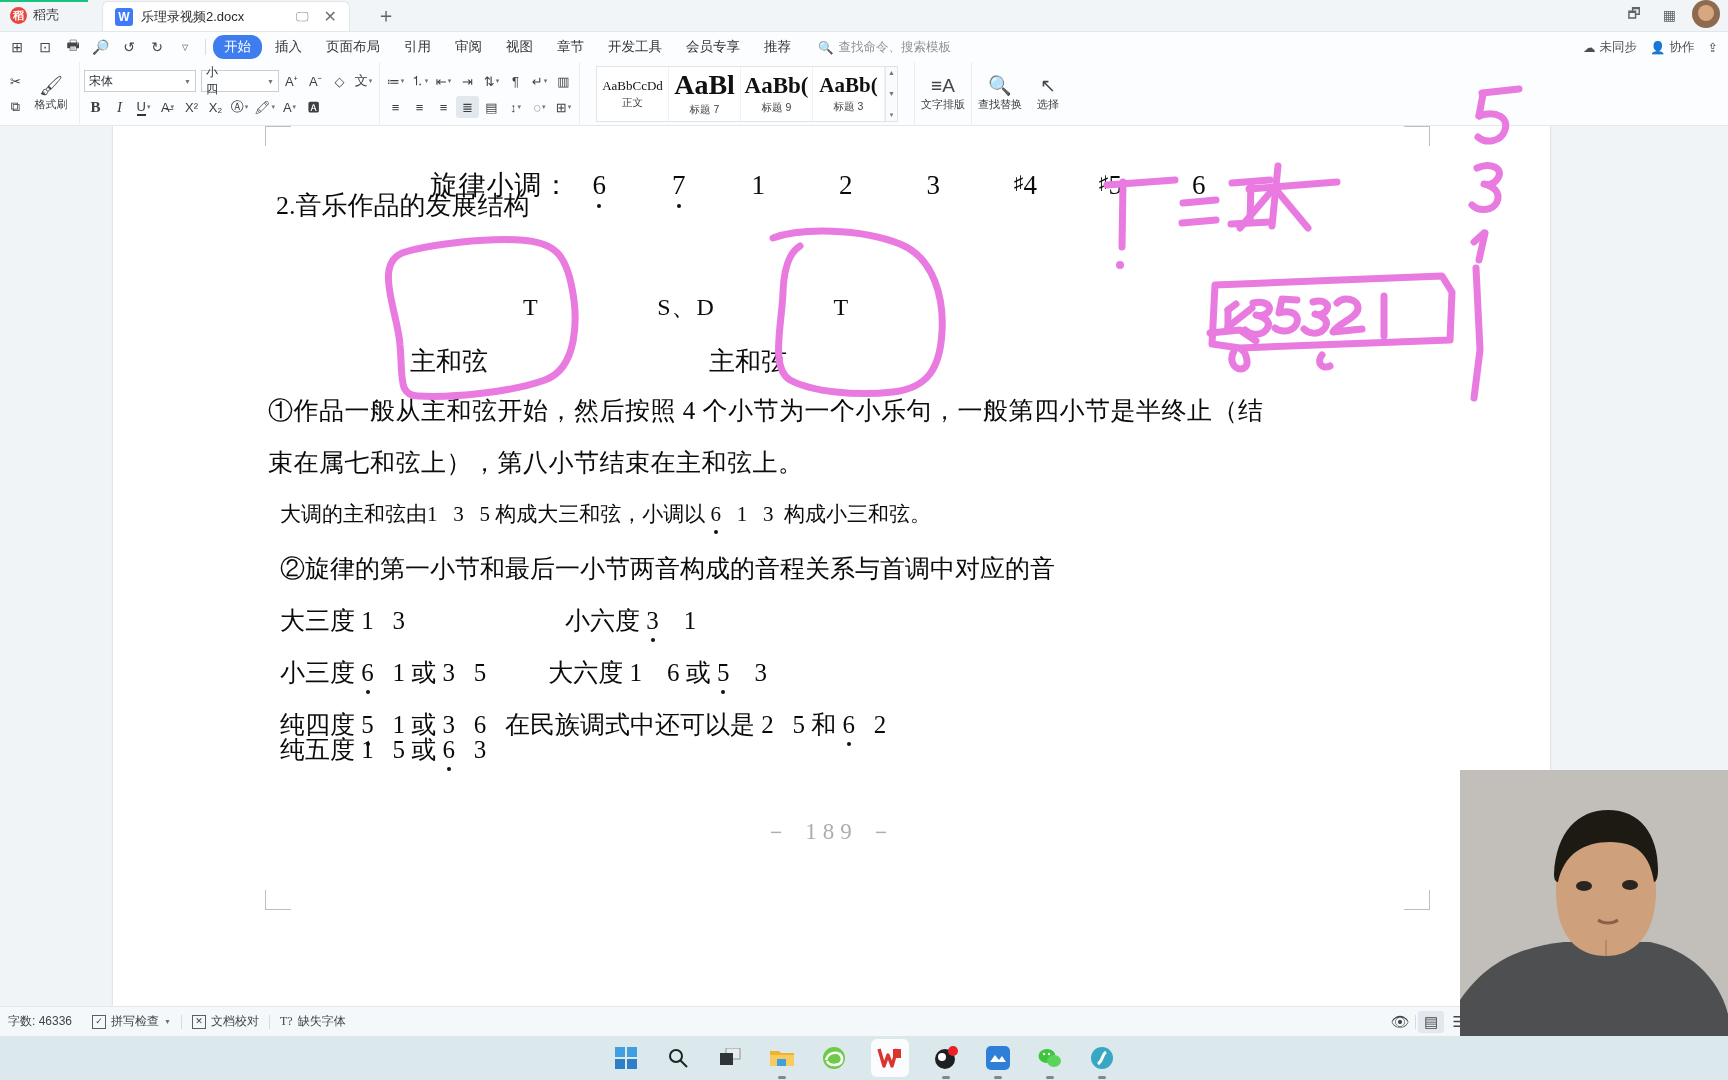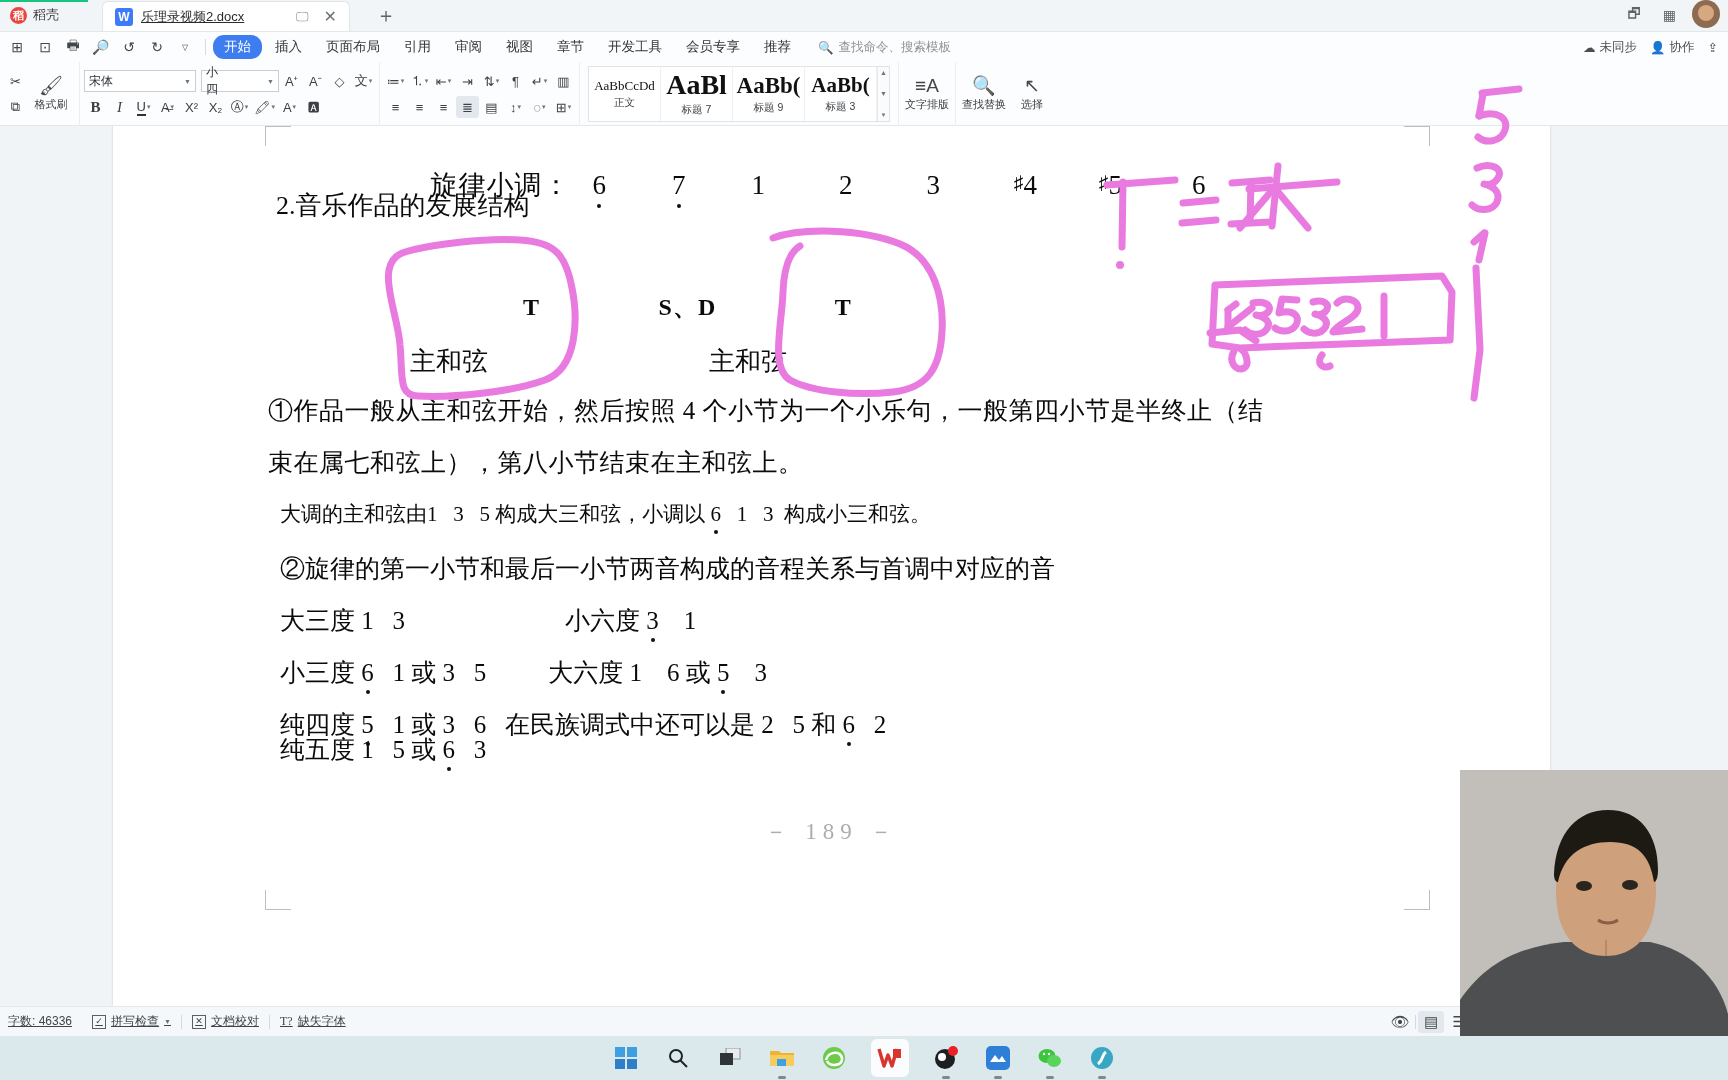--- a/index.html
+++ b/index.html
@@ -32,21 +32,21 @@
     background: #ffffff; border-radius: 6px 6px 0 0;
     display: flex; align-items: center; gap: 8px; padding: 0 8px 0 12px;
     font-size: 13px; color: #2b2b2b; margin-left: 14px;
     border: 1px solid #e0e5e8; border-bottom: none;
   }
   .tab .wlogo {
     width: 18px; height: 18px; border-radius: 3px; background: #3e7bfa;
     color: #fff; font-size: 12px; font-weight: bold;
     display: flex; align-items: center; justify-content: center;
   }
-  .tab .tabname { flex: 1; white-space: nowrap; text-decoration: underline; }
+  .tab .tabname { flex: 1; white-space: nowrap; }
   .tab .ticon { color: #8b9095; font-size: 13px; padding: 0 3px; cursor: pointer; }
   .tab .tclose { color: #6d7276; font-size: 16px; padding: 0 4px; cursor: pointer; }
   .newtab { font-size: 20px; color: #5d6266; margin-left: 16px; padding: 0 10px 2px; cursor: pointer; }
   .titlebar-right {
     margin-left: auto; display: flex; align-items: center; gap: 10px;
     padding-right: 8px; height: 32px;
   }
   .win-btn { color: #5e6368; font-size: 14px; padding: 2px 6px; cursor: pointer; }
   .avatar-wrap { width: 28px; height: 28px; border-radius: 50%; overflow:hidden;
     background:#8d6a50; margin-bottom:2px; position: relative;}
@@ -102,21 +102,21 @@
   .ib.on { background: #e3e8ee; }
   .ib .car { font-size: 7px; margin-left: 1px; color: #70757a; }
   .fontname, .fontsize {
     height: 22px; border: 1px solid #c9ced3; background: #fff; font-size: 12px;
     color: #2d3135; display: flex; align-items: center; padding: 0 4px; cursor: pointer; gap: 40px;
   }
   .fontname { width: 112px; }
   .fontsize { width: 78px; margin-left: 4px; }
   .fcar { margin-left: auto; font-size: 7px; color: #70757a; }
   .gallery {
-    display: flex; align-items: stretch; height: 56px; margin: 4px 4px;
+    display: flex; align-items: stretch; height: 56px; margin: 4px 12px;
     border: 1px solid #dfe4e8; background: #fff;
   }
   .gcell {
     width: 72px; display: flex; flex-direction: column; align-items: center;
     justify-content: center; border-right: 1px solid #eef1f3; cursor: pointer;
   }
   .gcell:last-child { border-right: none; }
   .gprev { font-family: "Liberation Serif", serif; color: #111; line-height: 1; }
   .glabel { font-size: 10.5px; color: #3c4044; margin-top: 4px; }
   .gscroll { width: 12px; display: flex; flex-direction: column; justify-content: space-between;
@@ -146,21 +146,21 @@
   .scale-row .lbl { letter-spacing: 1px; }
   .n { position: relative; display: inline-block; font-family: "Liberation Serif", serif; }
   .dot-below::after {
     content: ""; position: absolute; left: 50%; transform: translateX(-50%);
     bottom: -7px; width: 4px; height: 4px; border-radius: 50%; background: #111;
   }
   .sharp { font-size: 19px; vertical-align: 5px; }
 
   .h-title { top: 62px; left: 163px; font-size: 26px; }
   .stab { top: 113px; left: 310px; font-size: 26px; }
-  .strow2 { top: 165px; left: 410px; font-size: 24px; font-weight: bold; letter-spacing: 1px; }
+  .strow2 { top: 165px; left: 410px; font-size: 24px; font-weight: normal; letter-spacing: 1px; }
   .strow3 { top: 218px; left: 297px; font-size: 26px; }
 
   .p1 { top: 268px; left: 155px; font-size: 25px; letter-spacing: .5px; }
   .p2 { top: 320px; left: 155px; font-size: 25px; letter-spacing: .5px; }
   .p3 { top: 374px; left: 167px; font-size: 21px; }
   .p4 { top: 426px; left: 167px; font-size: 25px; }
   .p5 { top: 478px; left: 167px; font-size: 25px; }
   .p6 { top: 530px; left: 167px; font-size: 25px; }
   .p7 { top: 582px; left: 167px; font-size: 25px; }
   .p8 { top: 607px; left: 167px; font-size: 25px; }
@@ -170,21 +170,21 @@
   
   .ink { position: absolute; top: 0; left: 0; width: 1728px; height: 1080px;
     pointer-events: none; }
 
   
   .statusbar {
     position: absolute; top: 1006px; left: 0; width: 1728px; height: 30px;
     background: #f5f8fa; border-top: 1px solid #e3e8ec;
     display: flex; align-items: center; font-size: 12px; color: #3f4449;
   }
-  .st-item { display: flex; align-items: center; gap: 5px; padding: 0 10px; cursor: pointer; text-decoration: underline; }
+  .st-item { display: flex; align-items: center; gap: 5px; padding: 0 10px; cursor: pointer; }
   .st-first { padding-left: 8px; }
   .st-sep { width: 1px; height: 14px; background: #d6dbdf; }
   .boxicon { width: 14px; height: 14px; border: 1px solid #5a5f64; display:flex;
     align-items:center; justify-content:center; font-size:9px; line-height:1; }
   .status-right { margin-left: auto; display: flex; align-items: center; gap: 2px; padding-right: 200px; }
   .vbtn { width: 26px; height: 22px; display: flex; align-items: center; justify-content: center;
     font-size: 15px; color: #41464a; border-radius: 3px; cursor: pointer; }
   .vbtn.on { background: #e3e8ee; }
 
   

